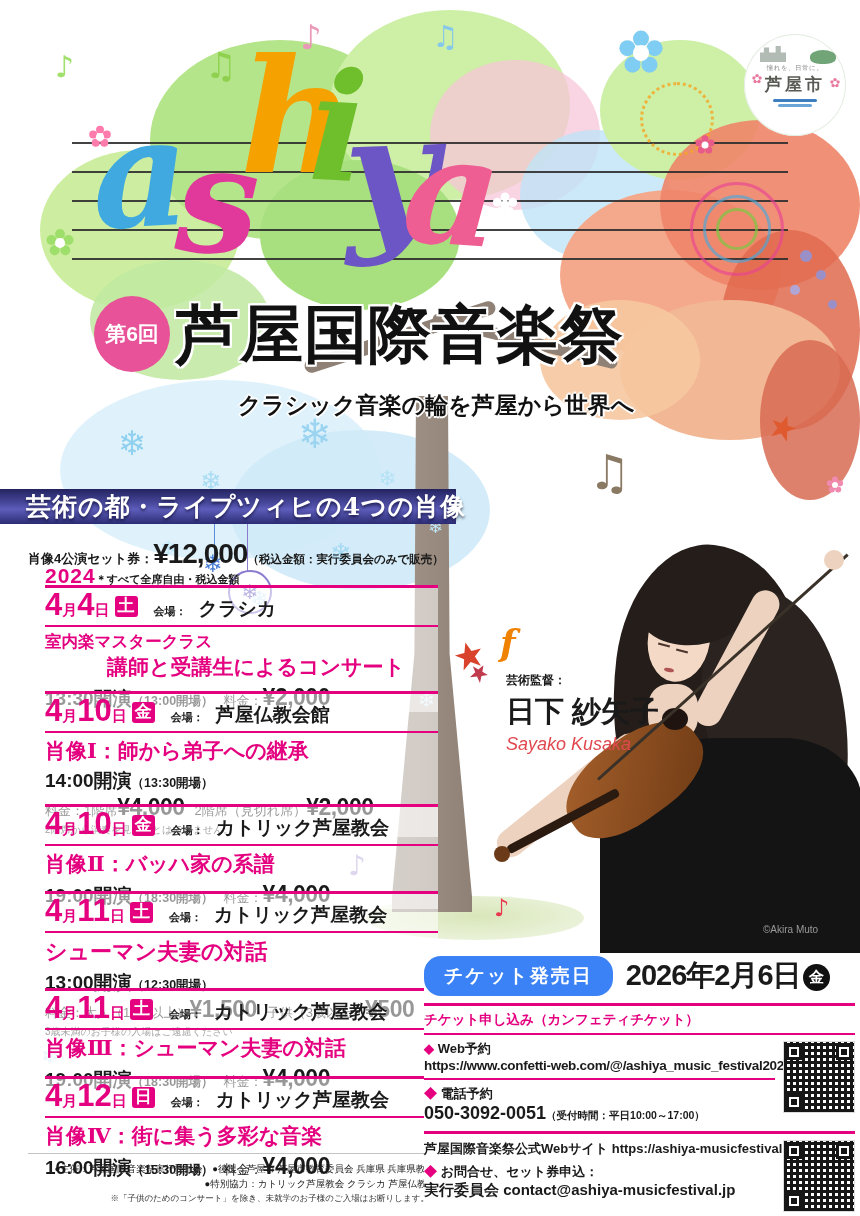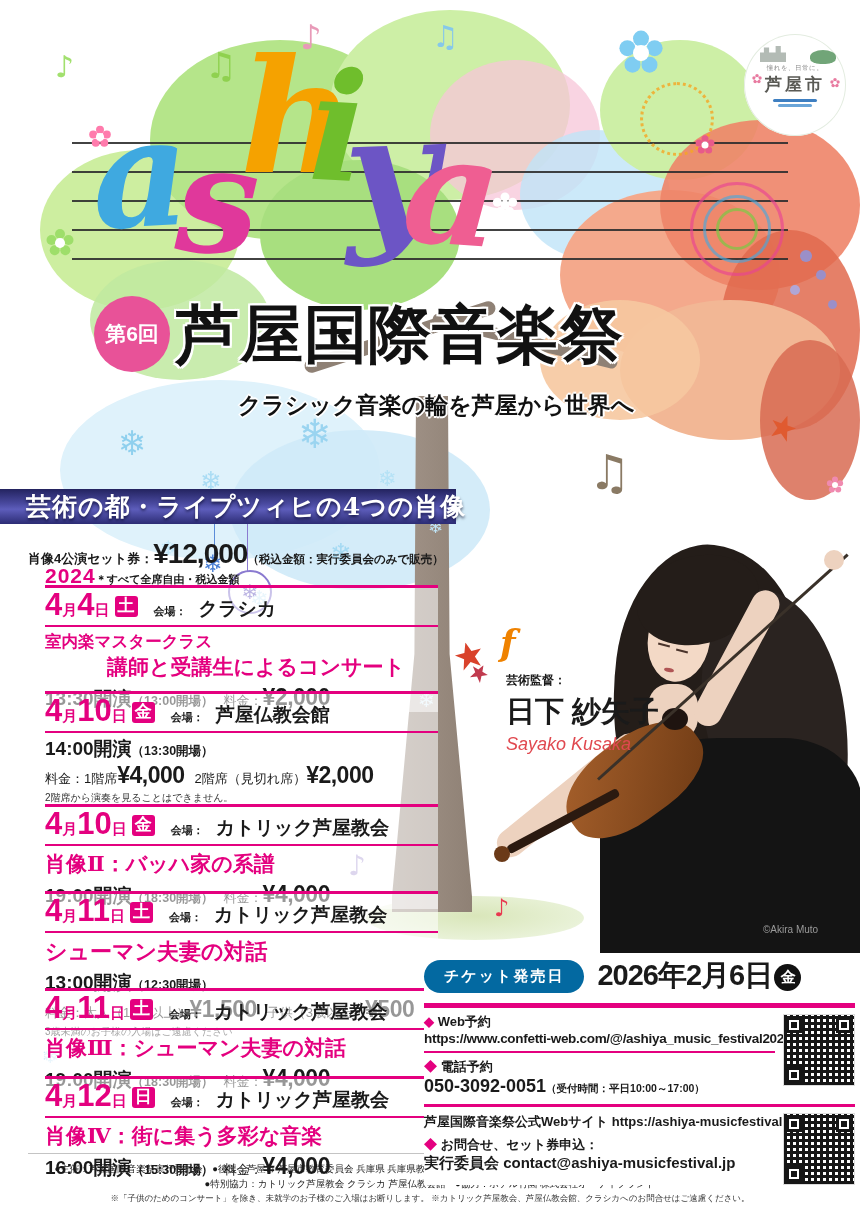--- a/index.html
+++ b/index.html
@@ -80,21 +80,21 @@
          background:radial-gradient(ellipse at 50% 45%,#d9e6ba 0%,#e9f2d8 70%,rgba(255,255,255,0) 100%)}
   .fig{position:absolute;z-index:4}
   .credit{position:absolute;left:763px;top:924px;font-size:10px;color:#9a9a9a;z-index:5}
   .artist{position:absolute;left:506px;top:672px;z-index:5;white-space:nowrap}
   .artist .role{font-size:12px;font-weight:bold}
   .artist .nm{font-size:29px;font-weight:bold;margin-top:3px}
   .artist .en{font-size:18px;font-style:italic;color:#e0484f;margin-top:2px}
   
   .tb{position:absolute;left:424px;top:956px;width:431px;z-index:6;background:#fff}
   .relrow{display:flex;align-items:center}
-  .pill{background:#0369a1;color:#fff;font-size:15px;font-weight:bold;border-radius:17px;
+  .pill{background:#3b82f6;color:#fff;font-size:19px;font-weight:bold;border-radius:17px;
         padding:7px 20px;letter-spacing:2px;white-space:nowrap}
   .rdate{font-size:29px;font-weight:bold;margin-left:13px;letter-spacing:-1px;white-space:nowrap}
   .wdcirc{display:inline-flex;width:27px;height:27px;background:#111;color:#fff;border-radius:50%;
           font-size:15px;align-items:center;justify-content:center;vertical-align:3px;margin-left:2px;font-weight:bold}
   .rule3{height:3px;background:#E4007F}
   .rule2{height:2px;background:#E4007F}
   .tbh{color:#E4007F;font-size:13.5px;font-weight:bold;margin:5px 0 4px}
   .sec{display:flex;align-items:flex-start}
   .sec .col{flex:1;min-width:0}
   .bullet{color:#E4007F}
@@ -286,20 +286,21 @@
   <div class="evt" style="top:691px">
     <div class="drow">
       <span class="dnum">4</span>
         <span class="dunit">月</span>
         <span class="dnum">10</span>
         <span class="dunit">日</span>
         <span class="dwd">金</span>
       <span class="vlabel">会場：</span>
         <span class="vname">芦屋仏教会館</span>
     </div>
+    <div class="etitle t21 mincho">肖像Ⅰ：師から弟子への継承</div>
     <div class="edetail">
       <span class="tbig">14:00開演</span>
         <span class="tsm">（13:30開場）</span>
     </div>
     <div class="edetail" style="margin-top:0">
       <span class="flabel">料金：1階席</span>
         <span class="fbig">¥4,000</span>
       <span class="flabel gap">2階席（見切れ席）</span>
         <span class="fbig">¥2,000</span>
     </div>
@@ -386,20 +387,21 @@
         <span class="fbig">¥4,000</span>
     </div>
   </div>
 
   <div class="tb">
     <div class="relrow">
       <span class="pill">チケット発売日</span>
       <span class="rdate"><span>2026年2月6日</span><span class="wdcirc">金</span></span>
     </div>
     <div class="rule3" style="margin-top:7px"></div>
+    <div class="tbh">チケット申し込み（カンフェティチケット）</div>
     <div class="rule2"></div>
     <div class="sec">
       <div class="col">
         <div class="lbl"><span class="bullet">◆</span> <span>Web予約</span></div>
         <div class="url">https://www.confetti-web.com/@/ashiya_music_festival2026</div>
         <div class="thin"></div>
         <div class="lbl"><span class="bullet">◆</span> <span>電話予約</span></div>
         <div style="white-space:nowrap"><span class="tel">050-3092-0051</span><span class="telnote">（受付時間：平日10:00～17:00）</span></div>
       </div>
       <div class="qr" style="margin-top:6px">

